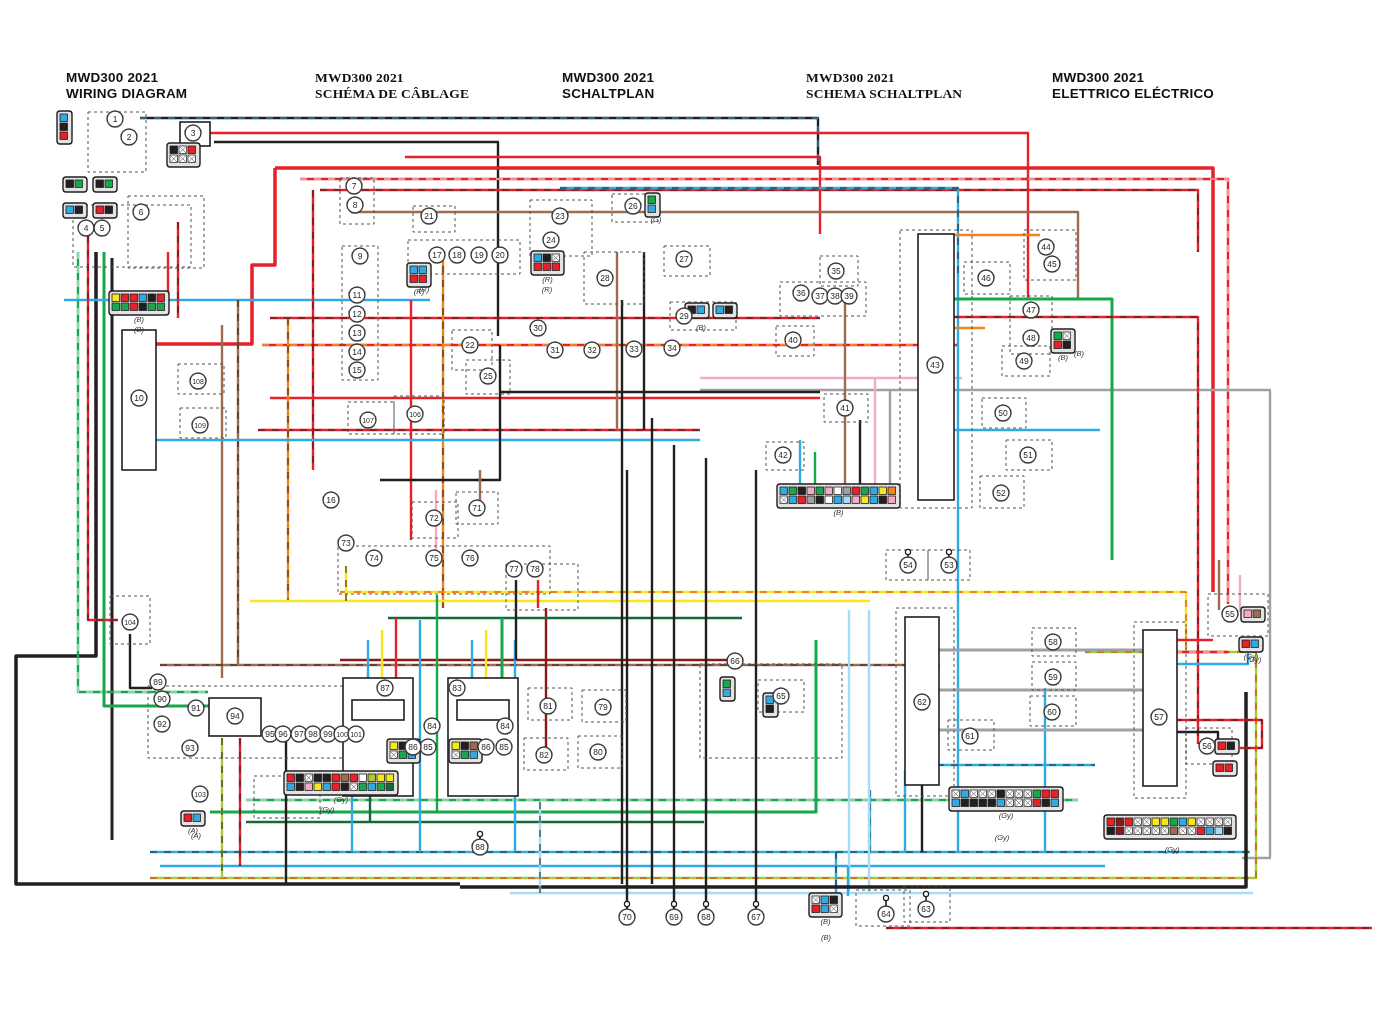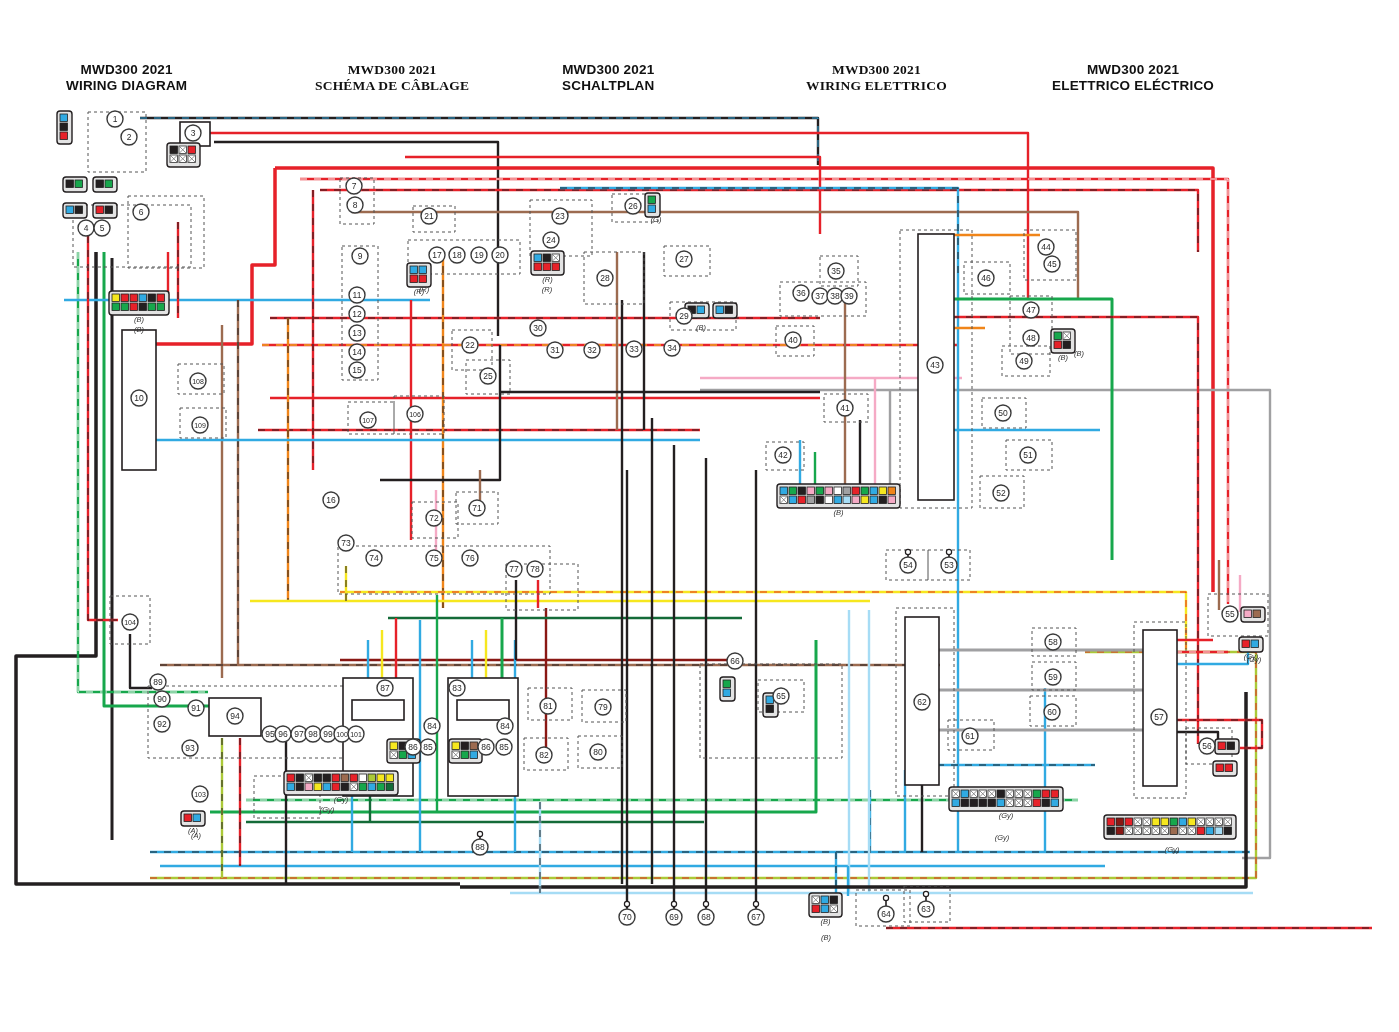--- a/index.html
+++ b/index.html
@@ -1,19 +1,19 @@
 <!DOCTYPE html>
 <html><head>
 <meta charset="utf-8">
 <style>
   html,body{margin:0;padding:0;background:#ffffff;}
   body{width:1399px;height:1032px;position:relative;overflow:hidden;
        font-family:"Liberation Sans",sans-serif;}
   .titles{position:absolute;top:62px;left:0;width:100%;height:40px;}
-  .title-block{position:absolute;top:0;text-align:center;}
+  .title-block{position:absolute;top:8px;}
   .title-block .l1,.title-block .l2{display:block;font-weight:bold;font-size:13.5px;
        letter-spacing:.2px;color:#111;line-height:16px;white-space:nowrap;}
   .title-block.serif .l1,.title-block.serif .l2{font-family:"Liberation Serif",serif;}
   #diagram{position:absolute;top:0;left:0;}
   svg text{font-family:"Liberation Sans",sans-serif;}
 </style>
 </head>
 <body>
 
 <div class="titles">
@@ -24,21 +24,21 @@
   <div class="title-block serif" style="left:315px">
     <span class="l1">MWD300 2021</span>
     <span class="l2">SCHÉMA DE CÂBLAGE</span>
   </div>
   <div class="title-block" style="left:562px">
     <span class="l1">MWD300 2021</span>
     <span class="l2">SCHALTPLAN</span>
   </div>
   <div class="title-block serif" style="left:806px">
     <span class="l1">MWD300 2021</span>
-    <span class="l2">WIRING ELETTRICO</span>
+    <span class="l2">SCHEMA SCHALTPLAN</span>
   </div>
   <div class="title-block" style="left:1052px">
     <span class="l1">MWD300 2021</span>
     <span class="l2">ELETTRICO ELÉCTRICO</span>
   </div>
 </div>
 
 <svg id="diagram" width="1399" height="1032" viewBox="0 0 1399 1032">
     <polyline points="140,118 818,118 818,165" fill="none" stroke="#231f20" stroke-width="2.4" stroke-linejoin="round"></polyline>
     <polyline points="140,118 818,118 818,165" fill="none" stroke="#31aae2" stroke-width="1.008" stroke-dasharray="7 7" stroke-linejoin="round"></polyline>

